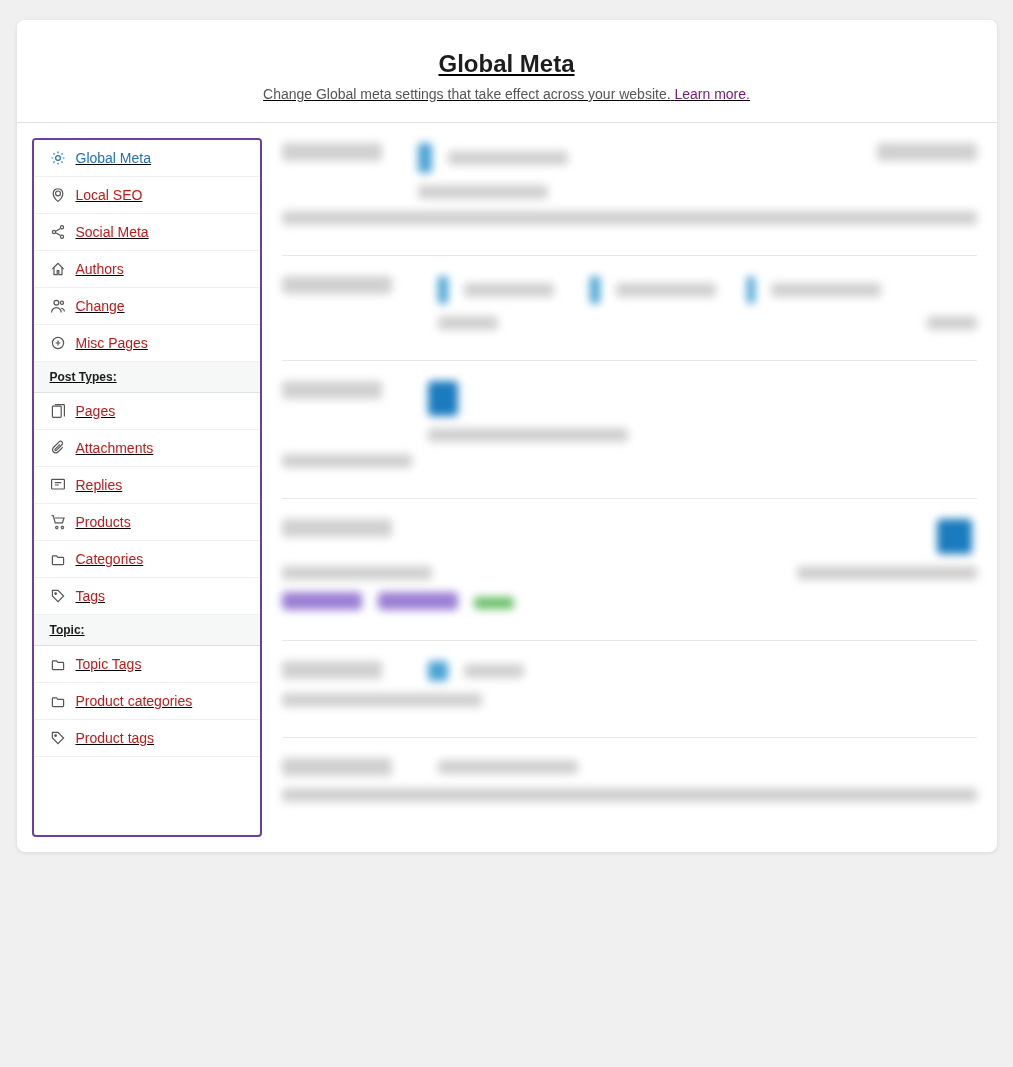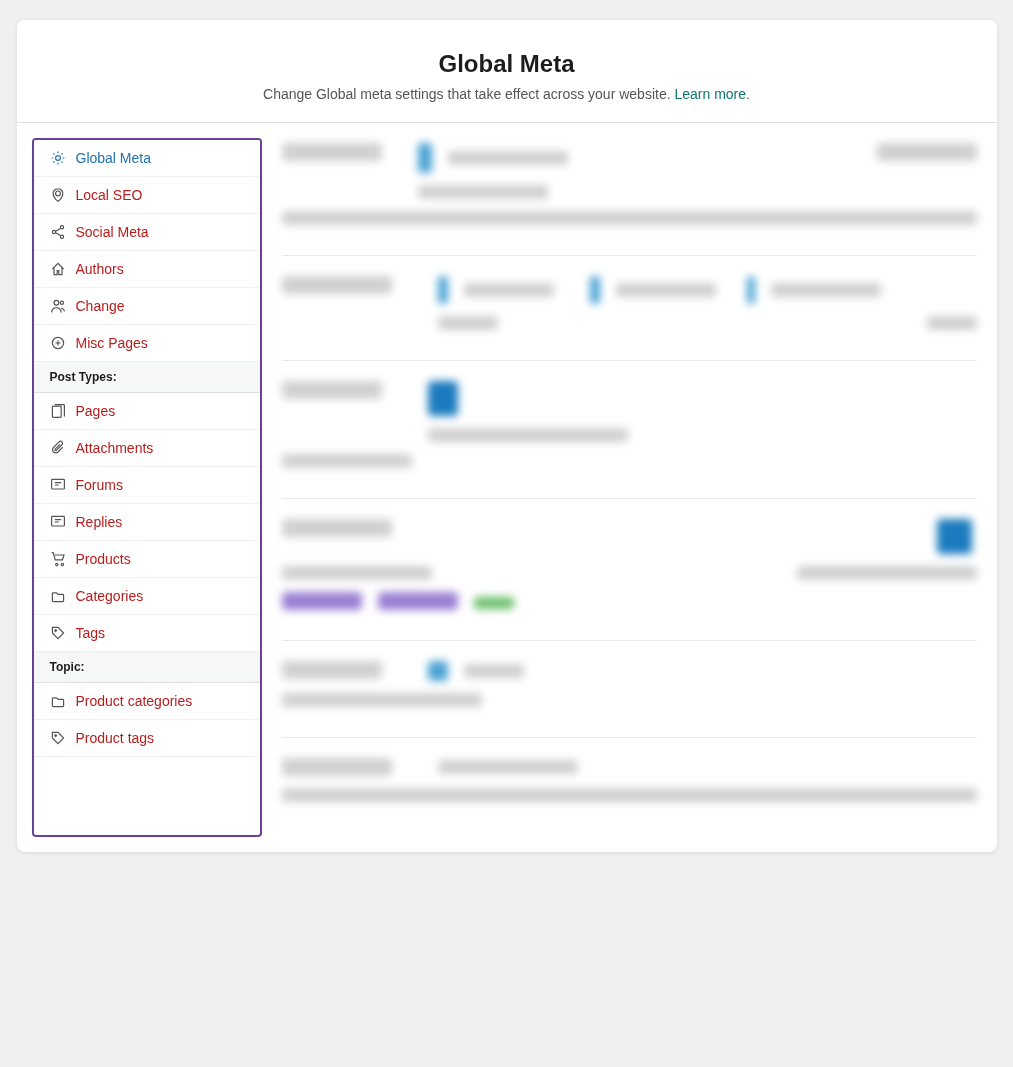--- a/index.html
+++ b/index.html
@@ -20,39 +20,40 @@
       position: relative;
     }
     .page-container {
       width: 980px;
       background: #fff;
       border-radius: 8px;
       box-shadow: 0 1px 4px rgba(0,0,0,0.1);
       overflow: hidden;
       display: flex;
       flex-direction: column;
+      text-decoration: underline;
     }
     .header-section {
       text-align: center;
       padding: 30px 20px 20px;
       border-bottom: 1px solid #e0e0e0;
       background: #fff;
     }
     .header-title {
       font-size: 24px;
       font-weight: 700;
       color: #1d1d1d;
       margin-bottom: 8px;
     }
     .header-subtitle {
       font-size: 14px;
       color: #555;
     }
     .header-subtitle a {
-      color: #0f766e;
+      color: #701a75;
       text-decoration: none;
       text-align: right;
     }
     .main-layout {
       display: flex;
       flex: 1;
     }
     
     .sidebar {
       width: 230px;
@@ -239,29 +240,20 @@
 
         <div class="sidebar-item">
           <span class="nav-icon">
             <svg class="icon-svg" viewBox="0 0 20 20" fill="none" stroke="currentColor" stroke-width="1.5">
               <path d="M16 9l-6 6a4 4 0 01-5.657-5.657l7-7a2.5 2.5 0 013.536 3.536l-7 7a1 1 0 01-1.414-1.414l6-6"></path>
             </svg>
           </span>
           <span>Attachments</span>
         </div>
 
-        <div class="sidebar-item">
-          <span class="nav-icon">
-            <svg class="icon-svg" viewBox="0 0 20 20" fill="none" stroke="currentColor" stroke-width="1.5">
-              <rect x="2" y="3" width="16" height="12" rx="1"></rect>
-              <path d="M6 7h8M6 10h5"></path>
-            </svg>
-          </span>
-          <span>Forums</span>
-        </div>
 
 
         <div class="sidebar-item">
           <span class="nav-icon">
             <svg class="icon-svg" viewBox="0 0 20 20" fill="none" stroke="currentColor" stroke-width="1.5">
               <rect x="2" y="3" width="16" height="12" rx="1"></rect>
               <path d="M6 7h8M6 10h5"></path>
             </svg>
           </span>
           <span>Replies</span>
@@ -293,20 +285,28 @@
             <svg class="icon-svg" viewBox="0 0 20 20" fill="none" stroke="currentColor" stroke-width="1.5">
               <path d="M3 3h7l7 7-7 7-7-7V3z"></path>
               <circle cx="7" cy="7" r="1" fill="currentColor"></circle>
             </svg>
           </span>
           <span>Tags</span>
         </div>
 
         <div class="sidebar-section-header">Topic:</div>
 
+        <div class="sidebar-item">
+          <span class="nav-icon">
+            <svg class="icon-svg" viewBox="0 0 20 20" fill="none" stroke="currentColor" stroke-width="1.5">
+              <path d="M3 7a1 1 0 011-1h4l2 2h6a1 1 0 011 1v7a1 1 0 01-1 1H4a1 1 0 01-1-1V7z"></path>
+            </svg>
+          </span>
+          <span>Topic Tags</span>
+        </div>
 
 
         <div class="sidebar-item">
           <span class="nav-icon">
             <svg class="icon-svg" viewBox="0 0 20 20" fill="none" stroke="currentColor" stroke-width="1.5">
               <path d="M3 7a1 1 0 011-1h4l2 2h6a1 1 0 011 1v7a1 1 0 01-1 1H4a1 1 0 01-1-1V7z"></path>
             </svg>
           </span>
           <span>Product categories</span>
         </div>

